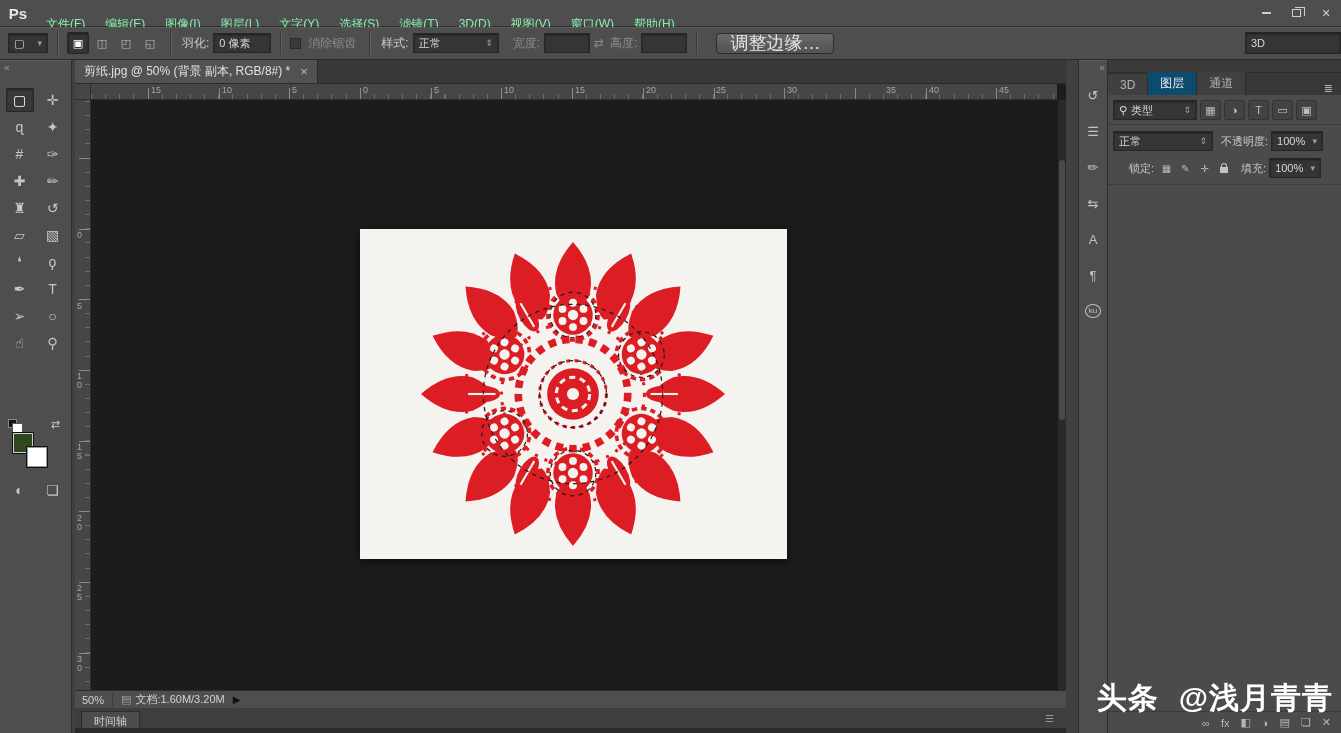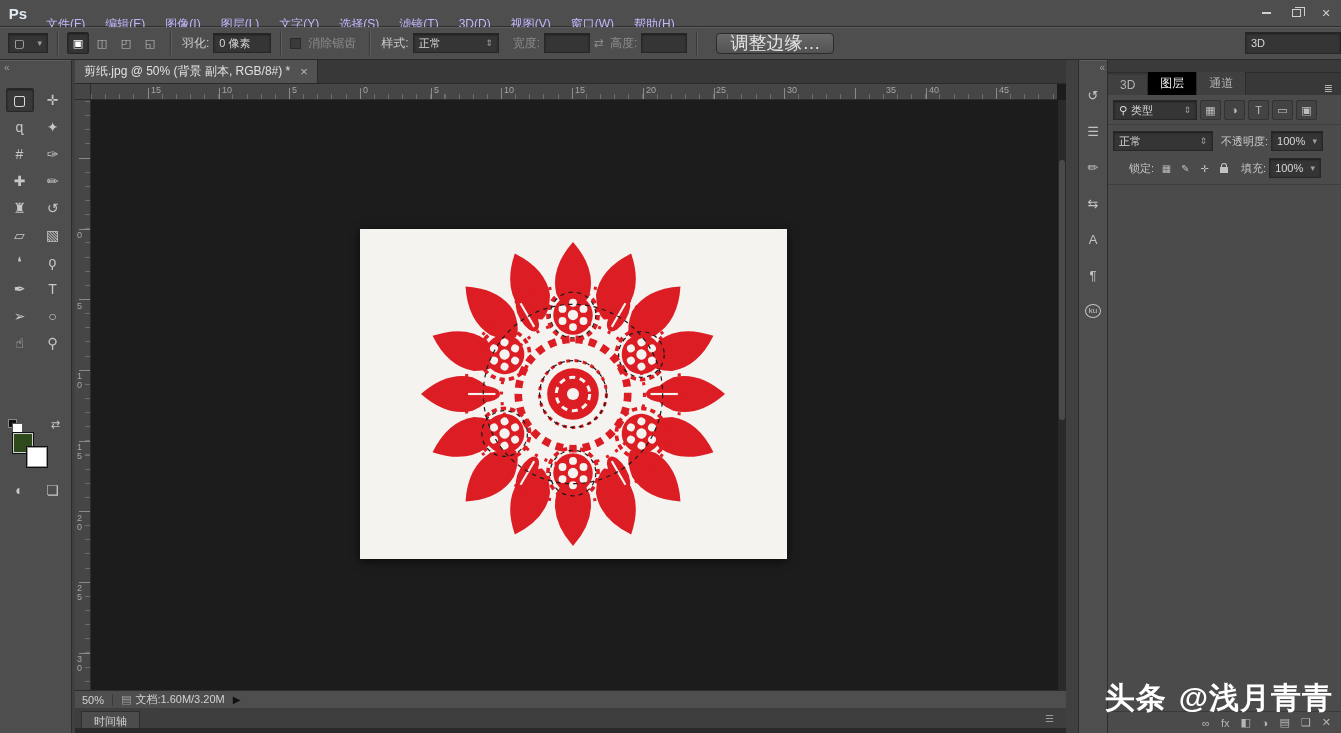--- a/index.html
+++ b/index.html
@@ -3,21 +3,21 @@
 <meta charset="utf-8">
 <style>
   *{margin:0;padding:0;box-sizing:border-box;}
   body{background:#222;font-family:"Liberation Sans","DejaVu Sans",sans-serif;}
   #window{position:relative;width:1341px;height:733px;background:#404040;color:#d6d6d6;font-size:12px;overflow:hidden;}
 
   
   #menubar{position:absolute;top:0;left:0;right:0;height:27px;background:#4e4e4e;border-bottom:1px solid #2e2e2e;display:flex;align-items:center;}
   .ps-logo{width:36px;text-align:center;font-weight:bold;font-size:15px;color:#dfe9f2;}
   .menus{display:flex;}
-  .menu-item{padding:0 10px;line-height:26px;color:#c4b5fd;cursor:default;margin-top:22px;}
+  .menu-item{padding:0 10px;line-height:26px;color:#86efac;cursor:default;margin-top:22px;}
   .win-controls{margin-left:auto;display:flex;align-items:center;height:100%;}
   .wc{width:30px;height:100%;display:flex;align-items:center;justify-content:center;color:#cfcfcf;font-size:11px;}
   .min-glyph{width:9px;height:2px;background:#cfcfcf;display:inline-block;}
   .res-glyph{width:9px;height:8px;border:1px solid #cfcfcf;display:inline-block;position:relative;}
   .res-glyph:before{content:"";position:absolute;left:2px;top:-3px;width:9px;height:8px;border:1px solid #cfcfcf;border-bottom:none;border-left:none;}
 
   
   #optionsbar{position:absolute;top:27px;left:0;right:0;height:33px;background:#4e4e4e;border-bottom:1px solid #2a2a2a;box-shadow:inset 0 1px 0 #5d5d5d;display:flex;align-items:center;padding:0 0 0 8px;}
   .sep{width:1px;height:24px;background:#3a3a3a;box-shadow:1px 0 0 #5e5e5e;margin:0 9px;flex:none;}
   .opt-label{color:#cbcbcb;margin:0 4px 0 2px;white-space:nowrap;}
@@ -83,21 +83,21 @@
   #dockstrip{position:absolute;top:60px;right:233px;width:30px;bottom:0;background:#4e4e4e;border-left:1px solid #2d2d2d;border-right:1px solid #2d2d2d;box-shadow:inset 0 1px 0 #5d5d5d;}
   #dockstrip .dock-collapse{left:auto;right:4px;}
   .strip-icons{position:absolute;top:24px;left:0;width:100%;display:flex;flex-direction:column;align-items:center;gap:14px;}
   .strip-btn{width:24px;height:22px;display:flex;align-items:center;justify-content:center;color:#c2c2c2;font-size:13px;}
   .strip-btn.circ span{border:1px solid #c2c2c2;border-radius:50%;font-size:8px;padding:2px 3px;line-height:1;}
 
   #rightpanel{position:absolute;top:60px;right:0;width:233px;bottom:0;background:#4b4b4b;}
   .dock-head{height:13px;background:#3a3a3a;border-bottom:1px solid #2c2c2c;}
   .panel-tabs{height:22px;background:#383838;display:flex;align-items:flex-end;}
   .ptab{padding:3px 12px;font-size:12px;color:#b3b3b3;background:#404040;border-right:1px solid #2c2c2c;}
-  .ptab.active{background:#000000;color:#ededed;}
+  .ptab.active{background:#0c4a6e;color:#ededed;}
   .panel-menu{margin-left:auto;padding-right:8px;color:#b3b3b3;font-size:11px;}
   .filter-row{display:flex;align-items:center;gap:3px;padding:5px 5px 4px 5px;border-bottom:1px solid #3d3d3d;}
   .kind-combo{width:84px;}
   .filter-btn{width:21px;height:20px;display:flex;align-items:center;justify-content:center;color:#bdbdbd;font-size:11px;background:#434343;border:1px solid #333;border-radius:2px;}
   .blend-row{display:flex;align-items:center;padding:6px 5px 2px 5px;}
   .blend-combo{width:100px;}
   .sm-label{font-size:11px;color:#c7c7c7;margin:0 3px 0 8px;white-space:nowrap;text-align:center;}
   .val-combo{width:52px;}
   .lock-row{display:flex;align-items:center;padding:5px 5px 6px 5px;border-bottom:1px solid #3d3d3d;}
   .lock-btn{width:19px;height:18px;display:flex;align-items:center;justify-content:center;color:#bdbdbd;font-size:10px;}
@@ -112,21 +112,21 @@
   .thumb{width:26px;height:20px;background:var(--paper);border:1px solid #141414;margin:0 7px;flex:none;}
   .thumb svg{display:block;width:100%;height:100%;}
   .lname{font-size:11px;color:#e3e3e3;}
   .lname.italic{font-style:italic;}
   .row-lock{margin-left:auto;margin-right:9px;}
   .panel-bottom{position:absolute;left:0;right:0;bottom:0;height:22px;background:#4b4b4b;border-top:1px solid #3a3a3a;display:flex;align-items:center;justify-content:flex-end;gap:11px;padding-right:10px;color:#b5b5b5;font-size:11px;}
   .pb-icon{font-size:11px;font-style:normal;}
 
   
   #watermark{position:absolute;right:8px;bottom:14px;z-index:50;color:#ffffff;font-size:30px;font-weight:bold;letter-spacing:1px;white-space:nowrap;}
-  #watermark b{font-weight:900;margin-right:12px;font-family:Liberation Serif, serif;}
+  #watermark b{font-weight:900;margin-right:20px;font-family:Liberation Serif, serif;}
 </style>
 </head>
 <body>
 
 <svg width="0" height="0" style="position:absolute" aria-hidden="true">
   <defs>
     <path id="petal" class="red" d="M0,-100 Q15,-83 11,-66 Q6,-55 0,-53 Q-6,-55 -11,-66 Q-15,-83 0,-100 Z"></path>
     <g id="rosette">
       <circle r="13" class="red"></circle>
       <circle cx="0" cy="-8" r="2.6" class="paper"></circle>

